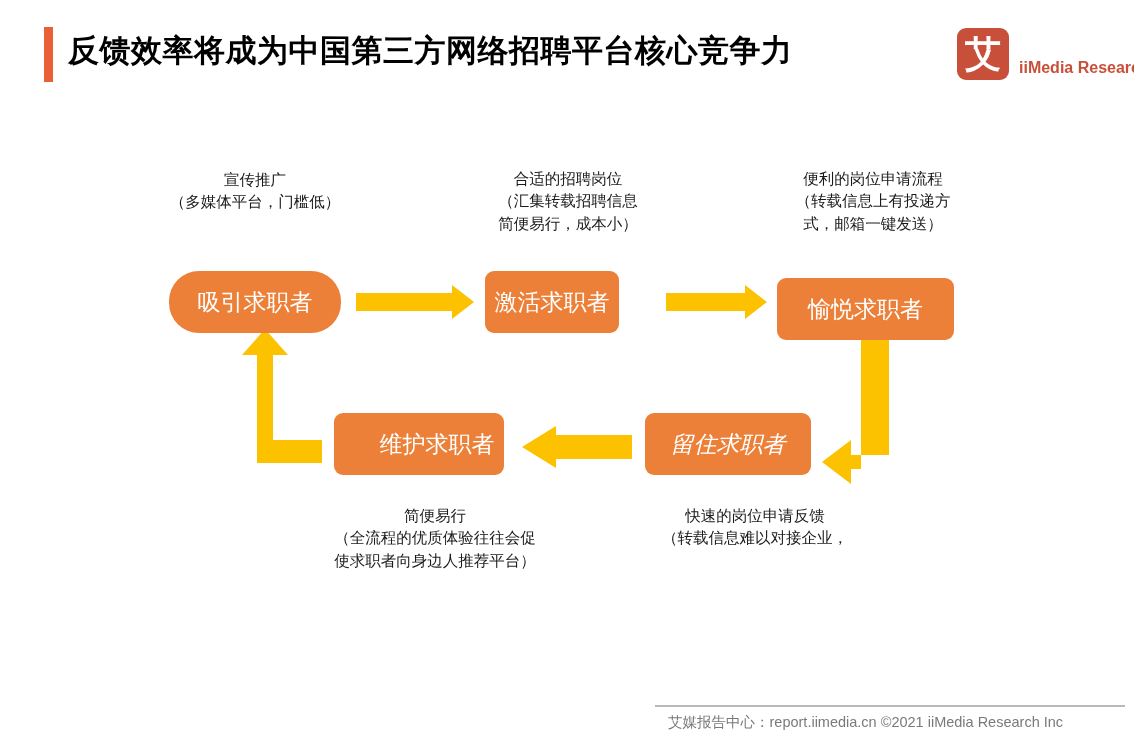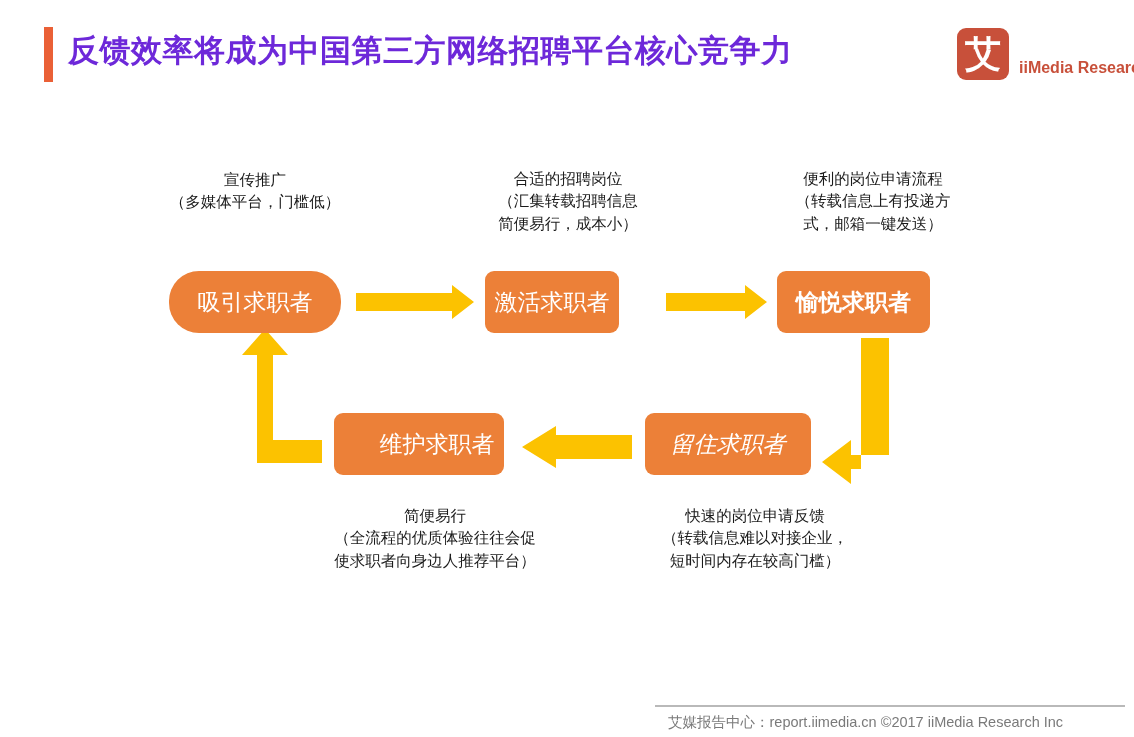--- a/index.html
+++ b/index.html
@@ -24,21 +24,21 @@
     position: absolute;
     left: 44px; top: 27px;
     width: 9px; height: 55px;
     background: #ea6036;
   }
   #page-title {
     position: absolute;
     left: 68px; top: 30px;
     font-size: 31px;
     font-weight: bold;
-    color: #6d28d9;
+    color: #000000;
     letter-spacing: 0.5px;
     white-space: nowrap;
   }
 
   
   #logo {
     position: absolute;
     left: 957px; top: 26px;
     width: 152px; height: 58px;
   }
@@ -87,21 +87,21 @@
     color: #ffffff;
     font-size: 23px;
     display: flex;
     align-items: center;
     justify-content: center;
     white-space: nowrap;
   }
 
   #node-attract  { left: 169px; top: 161px; width: 172px; height: 62px; }
   #node-activate { left: 485px; top: 161px; width: 134px; height: 62px; }
-  #node-delight  { left: 777px; top: 161px; width: 153px; height: 62px; font-weight: bold; }
+  #node-delight  { left: 777px; top: 168px; width: 177px; height: 62px; }
   #node-maintain { left: 334px; top: 303px; width: 170px; height: 62px; }
   #node-retain   { left: 645px; top: 303px; width: 166px; height: 62px; font-style: italic; }
 
   .caption {
     position: absolute;
     font-size: 15.5px;
     line-height: 1.45;
     color: #1a1a1a;
     text-align: center;
     white-space: nowrap;
@@ -202,20 +202,19 @@
 
   <div class="caption" id="cap-maintain">
     <div>简便易行</div>
     <div>（全流程的优质体验往往会促</div>
     <div>使求职者向身边人推荐平台）</div>
   </div>
 
   <div class="caption" id="cap-retain">
     <div>快速的岗位申请反馈</div>
     <div>（转载信息难以对接企业，</div>
-    <div>短时间内存在较高门槛）</div>
   </div>
 </div>
 
 <div id="footer">
   <div id="footer-rule"></div>
-  <div id="footer-text">艾媒报告中心：report.iimedia.cn   ©2017   iiMedia Research  Inc</div>
+  <div id="footer-text">艾媒报告中心：report.iimedia.cn   ©2021   iiMedia Research  Inc</div>
 </div>
 
 </body></html>

